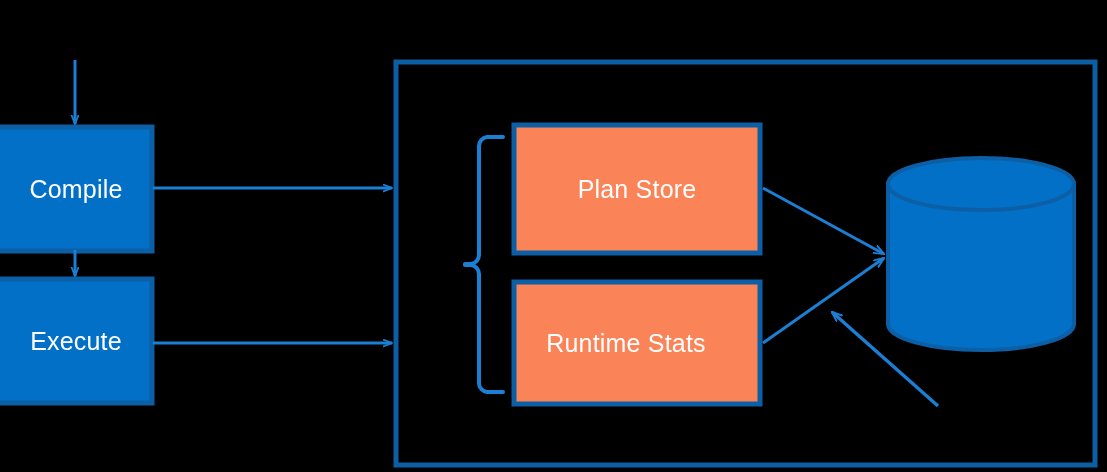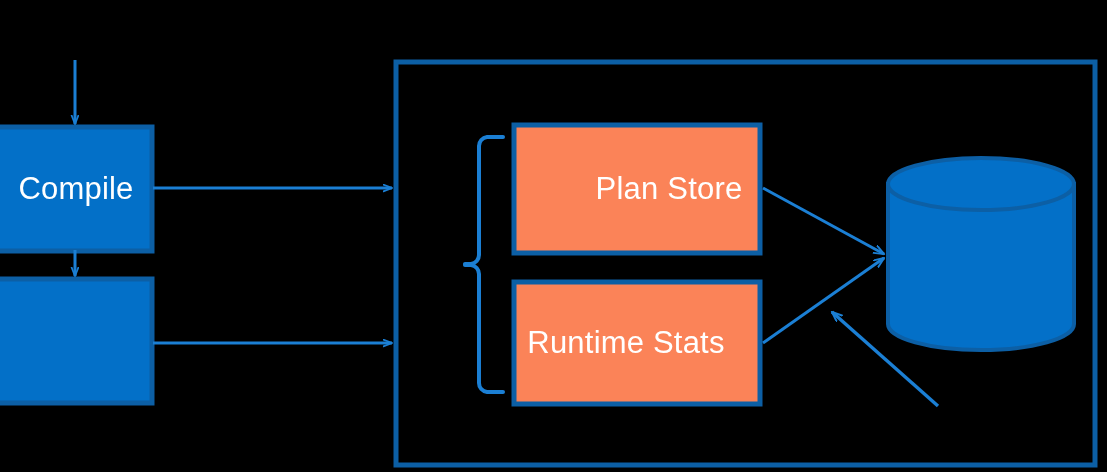--- a/index.html
+++ b/index.html
@@ -21,31 +21,31 @@
     top: 0;
     width: 1107px;
     height: 472px;
   }
   .node-label {
     position: absolute;
     display: flex;
     align-items: center;
     justify-content: center;
     color: #FFFFFF;
-    font-size: 31px;
+    font-size: 25px;
     font-weight: 400;
     line-height: 1.15;
     text-align: center;
     letter-spacing: 0.2px;
     pointer-events: none;
     white-space: pre-line;
   }
   #label-compile { left: 0px;   top: 127px; width: 152px; height: 124px; }
   #label-execute { left: 0px;   top: 279px; width: 152px; height: 124px; }
-  #label-plan-store    { left: 512px; top: 123px; width: 250px; height: 132px; margin-left: 32px; }
+  #label-plan-store    { left: 512px; top: 123px; width: 250px; height: 132px; }
   #label-runtime-stats { left: 512px; top: 280px; width: 228px; height: 126px; }
   #label-query-store   { left: 888px; top: 190px; width: 186px; height: 130px; }
 </style>
 </head>
 <body>
 
 <div id="canvas">
 
   <svg class="svg-layer" viewBox="0 0 1107 472">
     <defs>
@@ -87,19 +87,20 @@
 
     <line x1="763" y1="188" x2="884" y2="254" stroke="#1B7FD4" stroke-width="3" marker-end="url(#ah2)"></line>
 
     <line x1="763" y1="343" x2="884" y2="258" stroke="#1B7FD4" stroke-width="3" marker-end="url(#ah2)"></line>
 
     <line x1="938" y1="406" x2="832" y2="312" stroke="#1B7FD4" stroke-width="3.4" marker-end="url(#ah2)"></line>
   </svg>
 
   <div class="node-label" id="label-compile">Compile</div>
 
+  <div class="node-label" id="label-execute">Execute</div>
 
   <div class="node-label" id="label-plan-store">Plan Store</div>
 
   <div class="node-label" id="label-runtime-stats">Runtime Stats</div>
 
 
 </div>
 
 </body></html>

